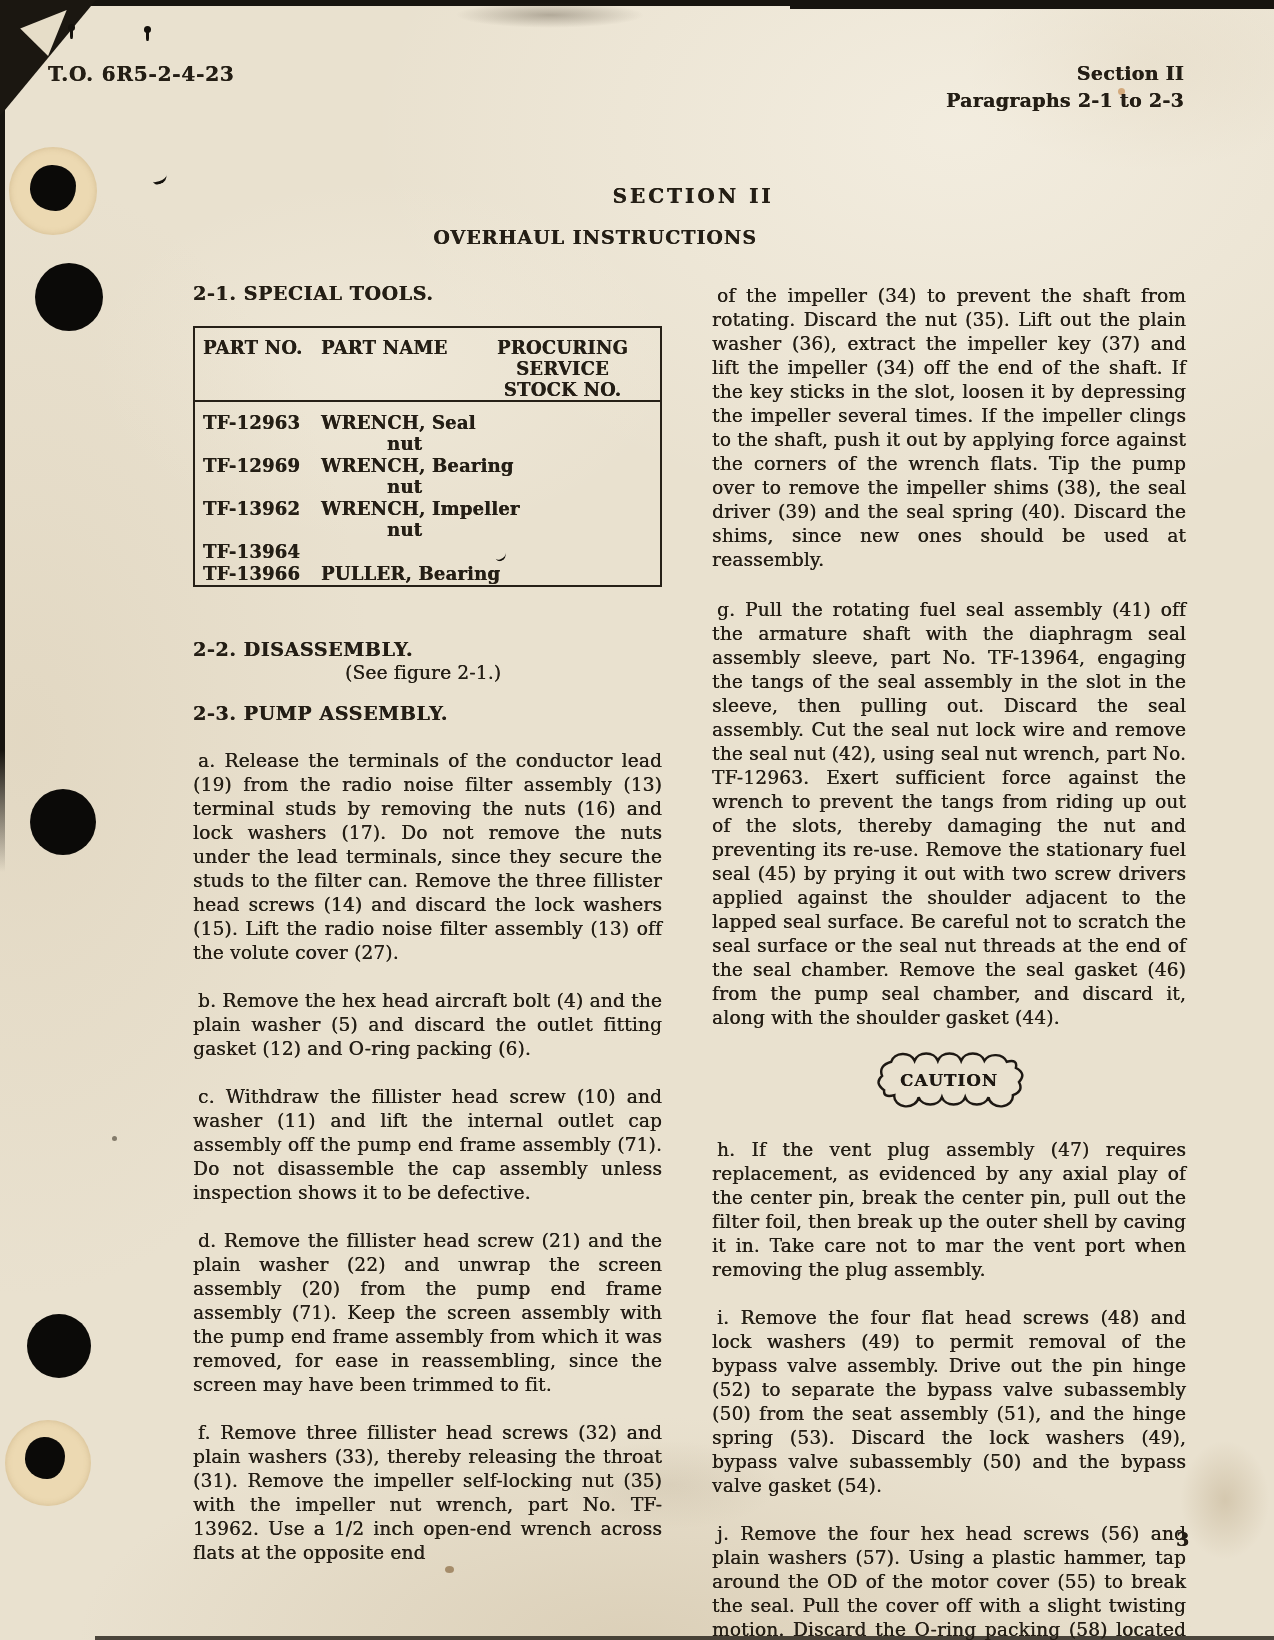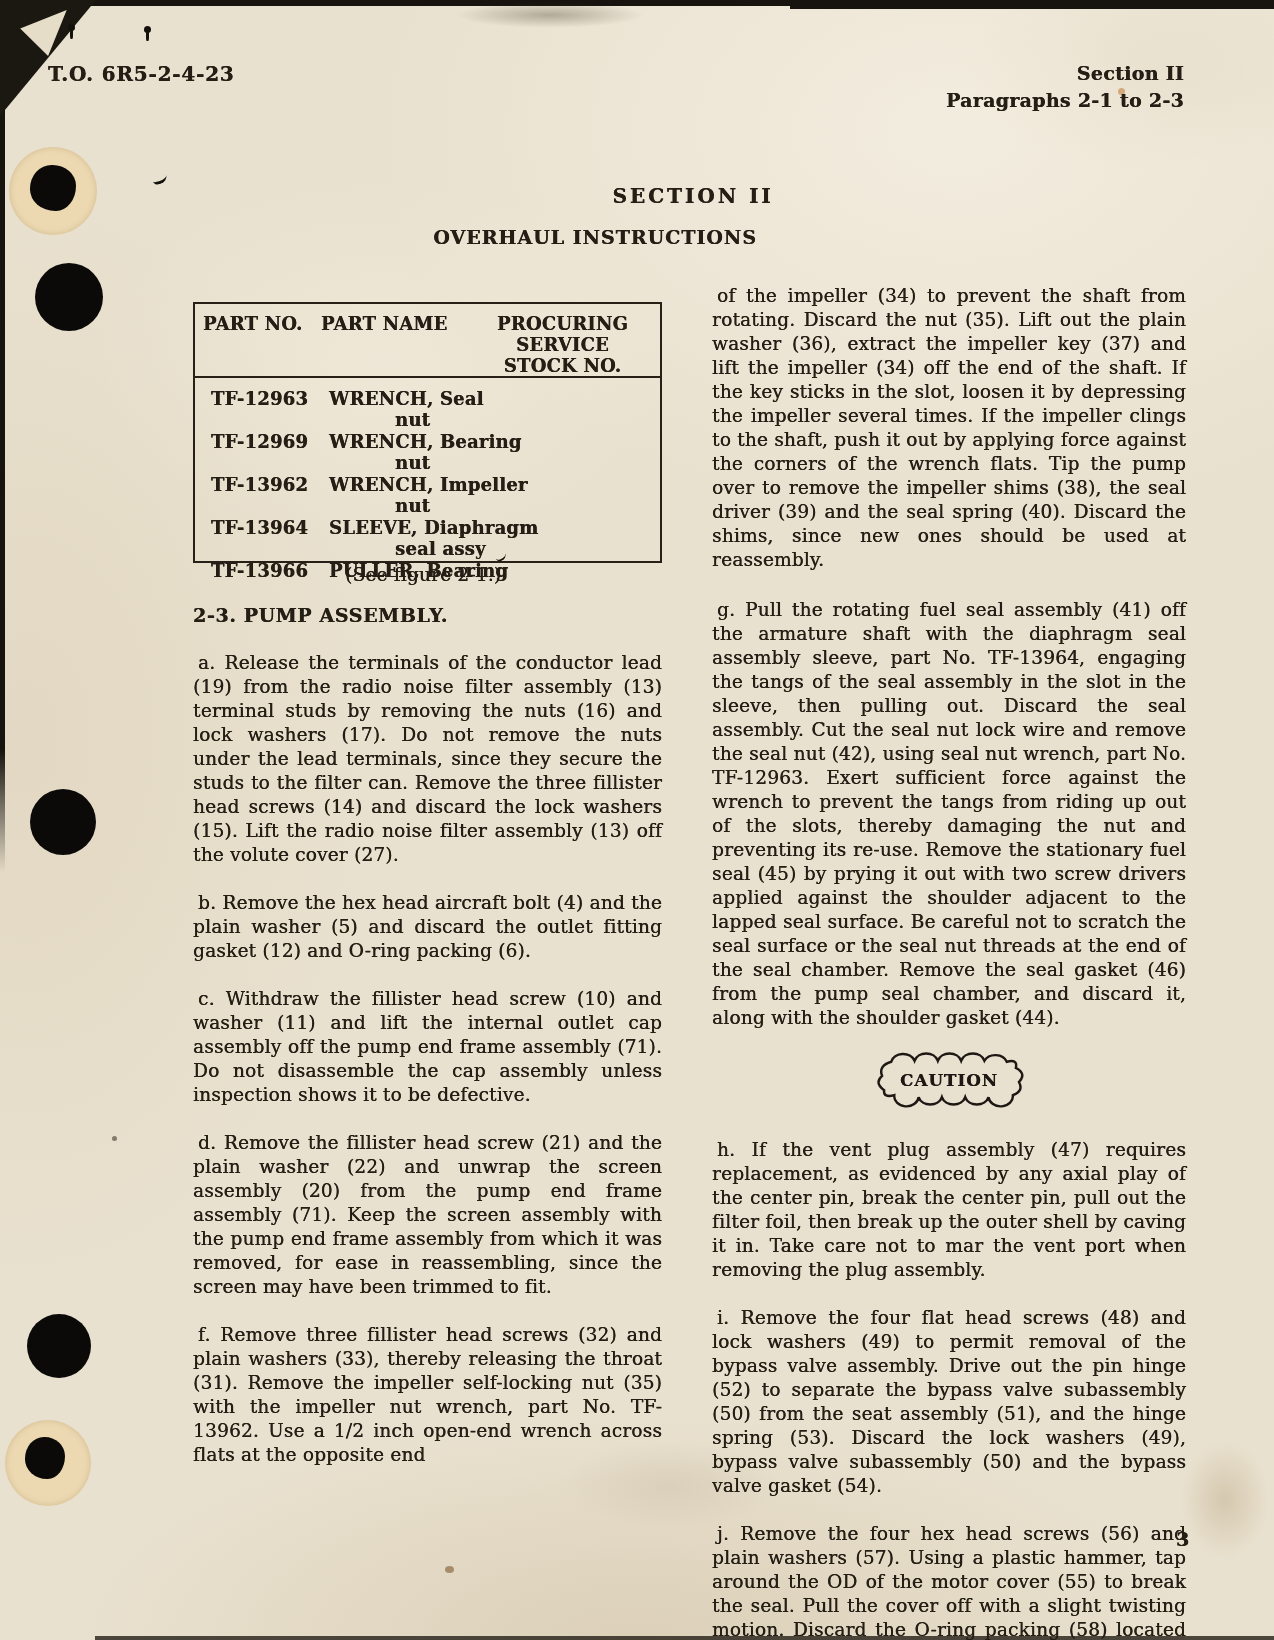--- a/index.html
+++ b/index.html
@@ -49,21 +49,21 @@
   .col p{margin:0;text-indent:5px;}
   .sp24{margin-top:24px !important;}
   h3{margin:0;font-size:19px;font-weight:bold;letter-spacing:.6px;text-align:left;}
   .fig-note{margin-top:0;text-indent:0 !important;padding-left:152px;text-align:left;}
   
   .tools-table{margin-top:21px;border:2.5px solid #262017;height:261px;box-sizing:border-box;
     font-weight:bold;font-size:18px;line-height:21px;text-align:left;}
   .t-head{display:grid;grid-template-columns:118px 150px 1fr;padding:9px 6px 0 8px;
     border-bottom:2px solid #262017;}
   .t-head .c3{text-align:center;}
-  .t-body{padding:10px 6px 0 16px;}
+  .t-body{padding:10px 6px 0 8px;}
   .t-row{display:grid;grid-template-columns:118px 1fr;margin-bottom:1px;}
   .t-name .l2{padding-left:66px;font-weight:bold;}
   
   .caution-wrap{margin:18px auto 0;display:block;width:152px;height:64px;}
   .caution-text{margin:20px 20px 0 62px;width:408px;}
   .page-num{position:absolute;left:1176px;top:1528px;font-size:19px;font-weight:bold;}
 </style>
 </head>
 <body>
 
@@ -97,20 +97,21 @@
 
 <div class="hdr-to txt">T.O. 6R5-2-4-23</div>
 <div class="hdr-right txt">
   <div>Section II</div>
   <div>Paragraphs 2-1 to 2-3</div>
 </div>
 <div class="title-1 txt">SECTION II</div>
 <div class="title-2 txt">OVERHAUL INSTRUCTIONS</div>
 
 <div class="col col-left txt">
+  <h3>2-1.  SPECIAL TOOLS.</h3>
 
   <div class="tools-table">
     <div class="t-head">
       <span class="c1">PART NO.</span>
       <span class="c2">PART NAME</span>
       <span class="c3">
         <span>PROCURING SERVICE</span><br>
         <span>STOCK NO.</span>
       </span>
     </div>
@@ -125,30 +126,29 @@
         <span class="t-name"><span class="l1">WRENCH, Bearing</span><br>
         <span class="l2">nut</span></span>
       </div>
       <div class="t-row">
         <span>TF-13962</span>
         <span class="t-name"><span class="l1">WRENCH, Impeller</span><br>
         <span class="l2">nut</span></span>
       </div>
       <div class="t-row">
         <span>TF-13964</span>
-        <span class="t-name"><span class="l1">SLEEVE, Diaphragm</span><br>
-        <span class="l2">seal assy</span></span>
       </div>
       <div class="t-row">
         <span>TF-13966</span>
         <span class="t-name"><span class="l1">PULLER, Bearing</span></span>
       </div>
     </div>
   </div>
 
+  <h3 style="margin-top:50px;">2-2.  DISASSEMBLY.</h3>
   <p class="fig-note txt">(See figure 2-1.)</p>
 
   <h3 style="margin-top:16px;">2-3.  PUMP ASSEMBLY.</h3>
 
   <p class="sp24">a.  Release the terminals of the conductor lead (19) from the radio noise filter assembly (13) terminal studs by removing the nuts (16) and lock washers (17). Do not remove the nuts under the lead terminals, since they secure the studs to the filter can.  Remove the three fillister head screws (14) and discard the lock washers (15).  Lift the radio noise filter assembly (13) off the volute cover (27).</p>
   <p class="sp24">b.  Remove the hex head aircraft bolt (4) and the plain washer (5) and discard the outlet fitting gasket (12) and O-ring packing (6).</p>
   <p class="sp24">c.  Withdraw the fillister head screw (10) and washer (11) and lift the internal outlet cap assembly off the pump end frame assembly (71).  Do not disassemble the cap assembly unless inspection shows it to be defective.</p>
   <p class="sp24">d.  Remove the fillister head screw (21) and the plain washer (22) and unwrap the screen assembly (20) from the pump end frame assembly (71).  Keep the screen assembly with the pump end frame assembly from which it was removed, for ease in reassembling, since the screen may have been trimmed to fit.</p>
   <p class="sp24">f.  Remove three fillister head screws (32) and plain washers (33), thereby releasing the throat (31).  Remove the impeller self-locking nut (35) with the impeller nut wrench, part No. TF-13962.  Use a 1/2 inch open-end wrench across flats at the opposite end</p>
 </div>

